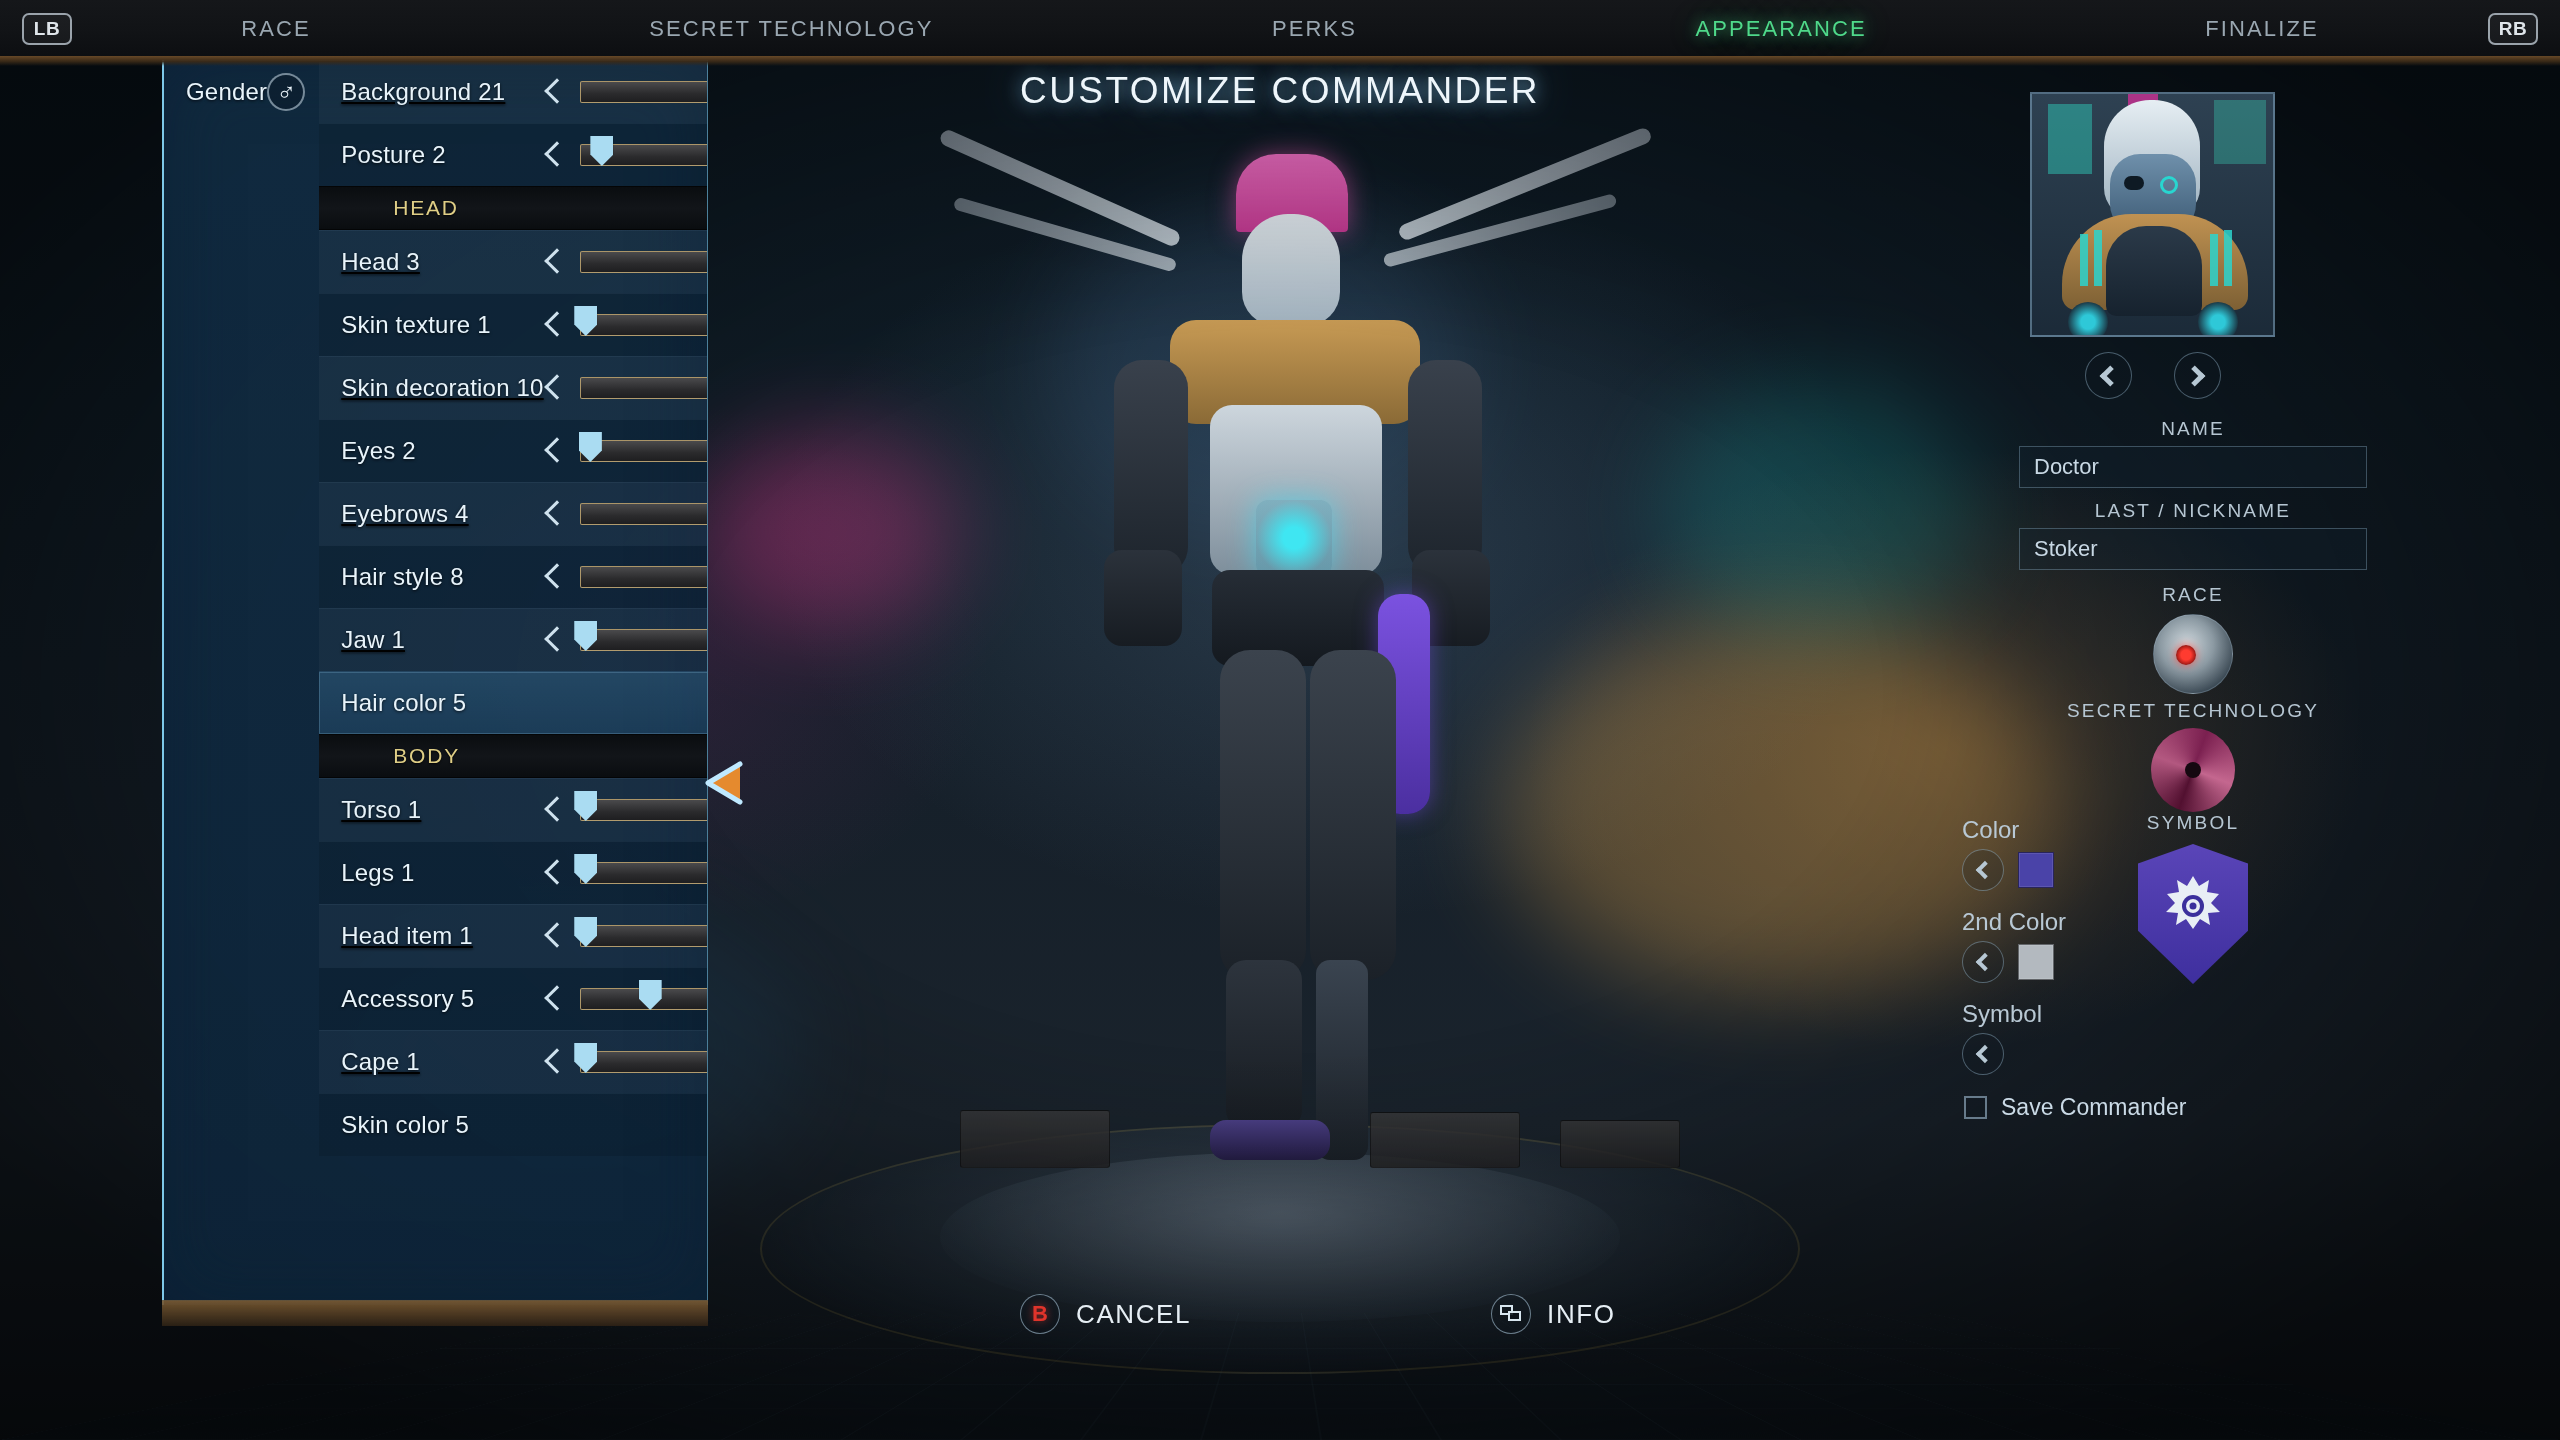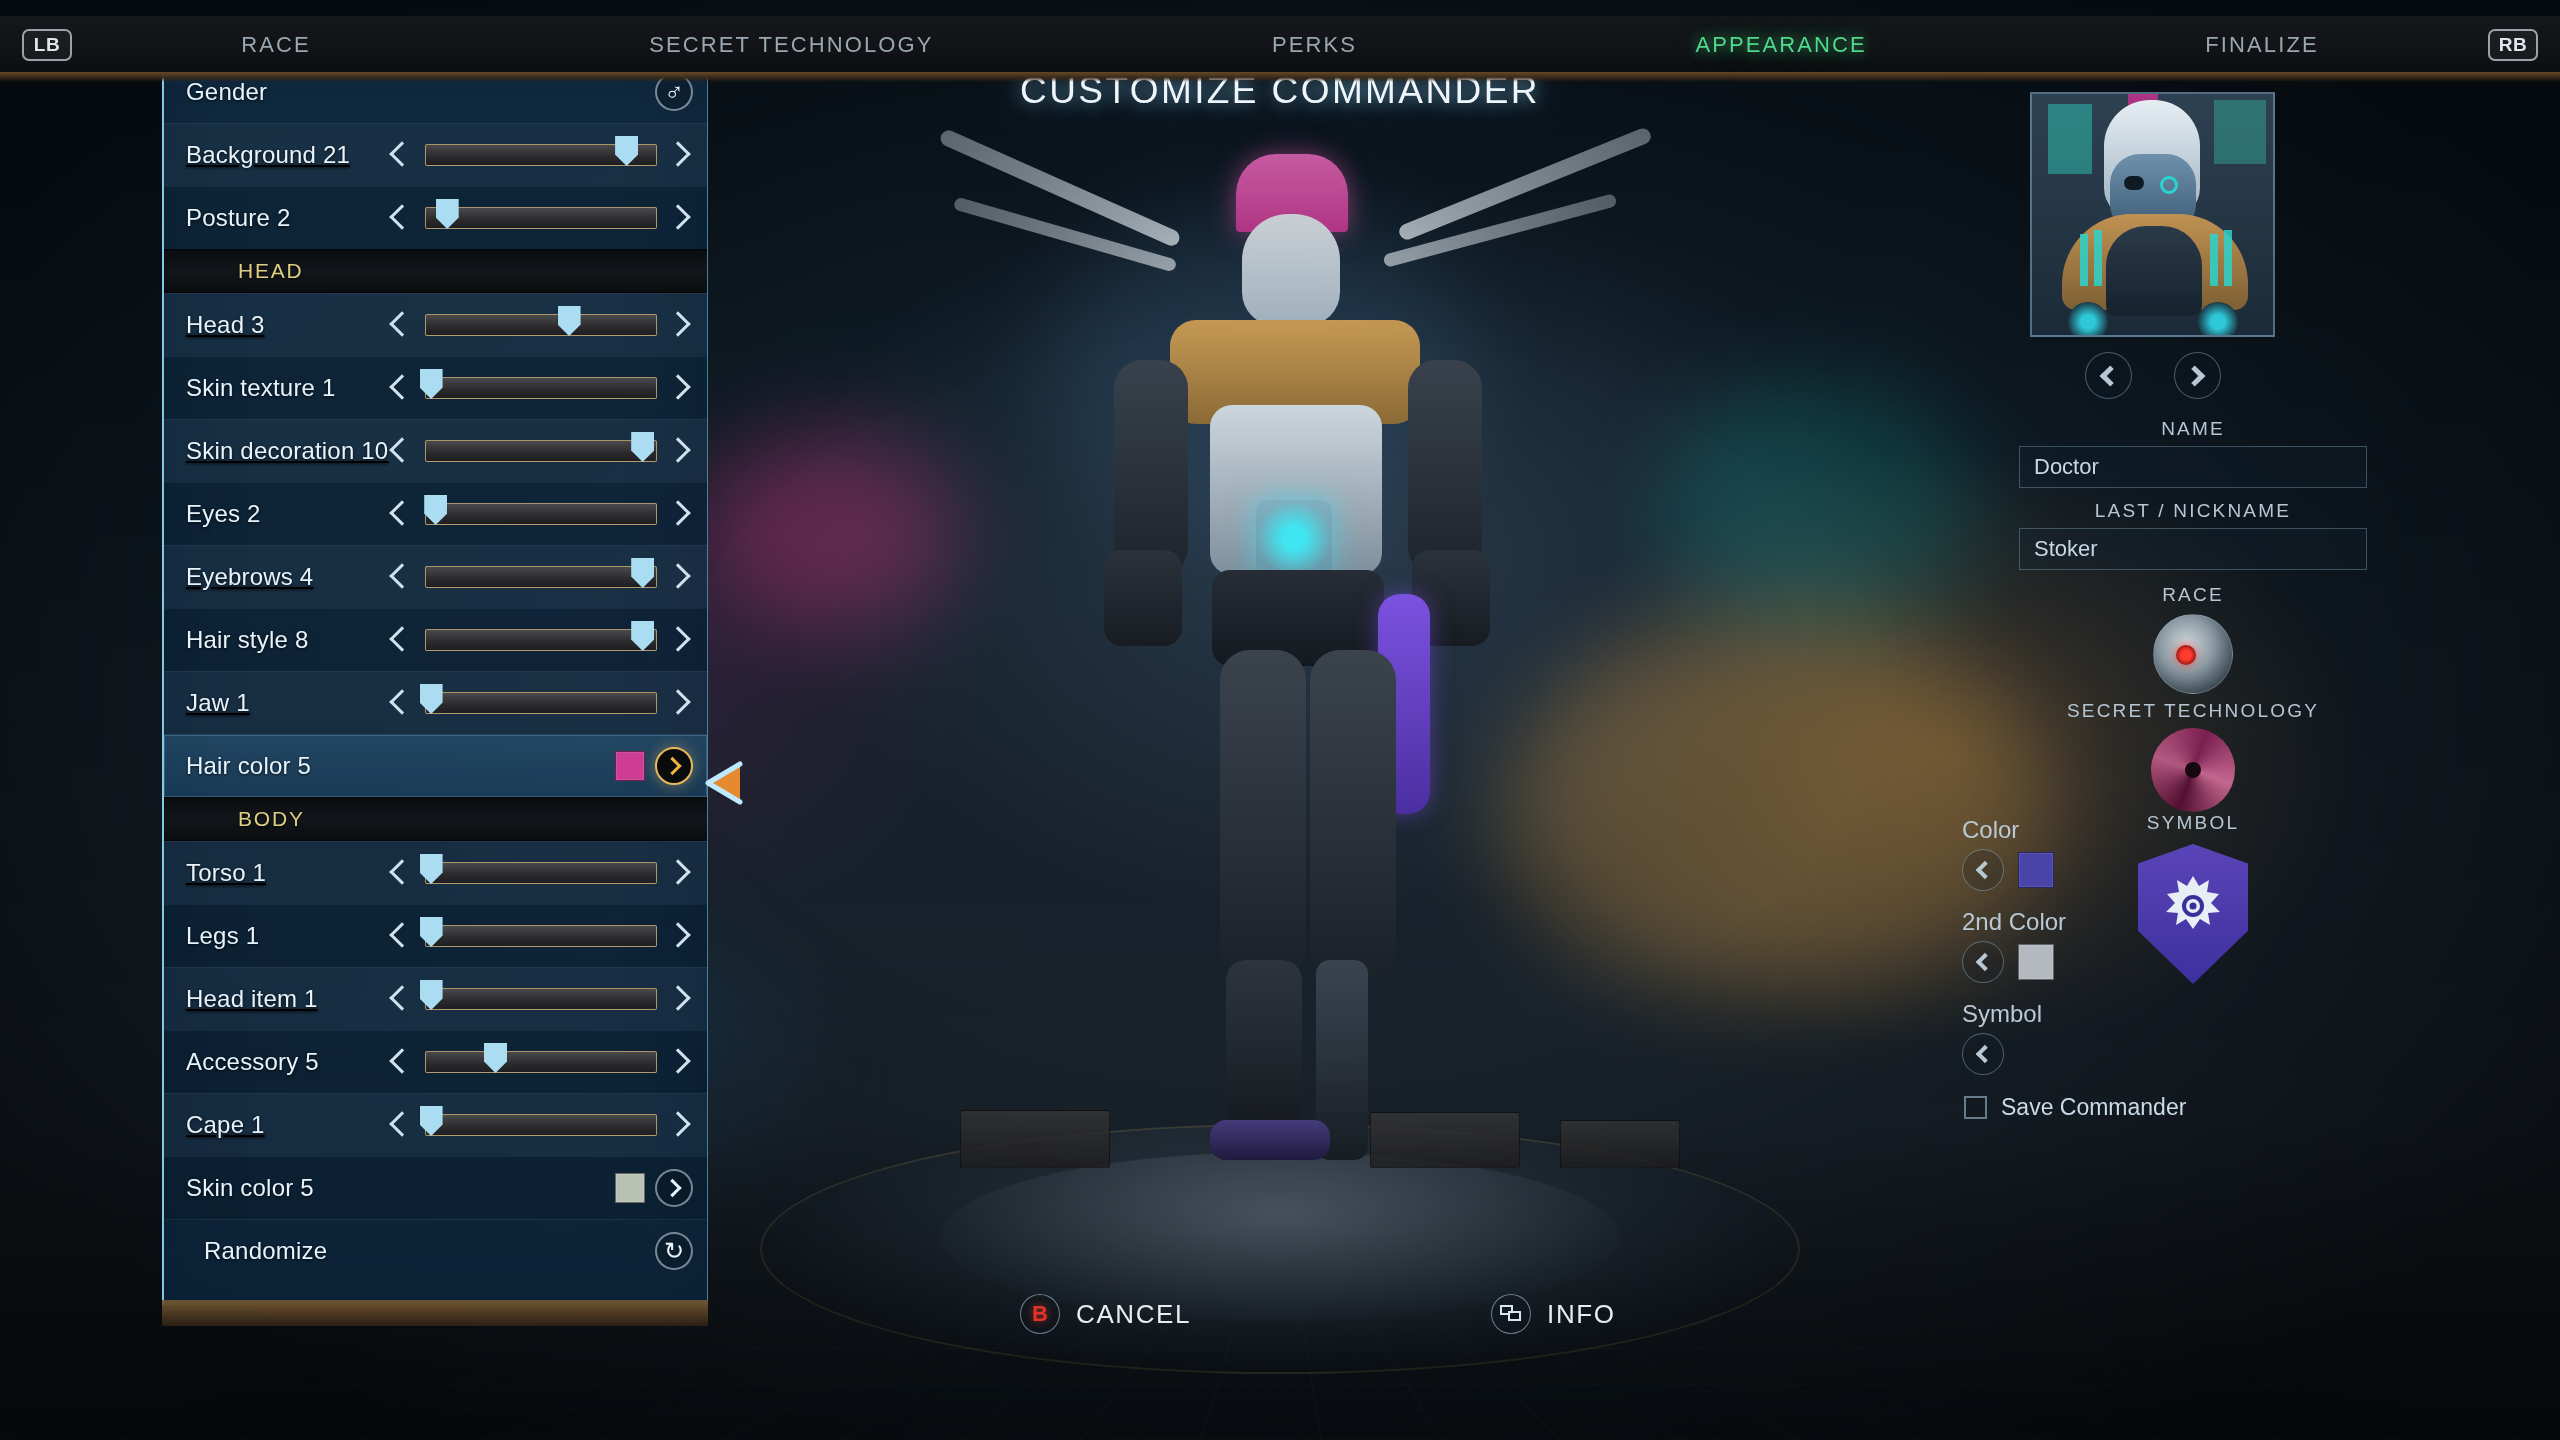--- a/index.html
+++ b/index.html
@@ -55,21 +55,21 @@
     background: radial-gradient(ellipse at 50% 35%, rgba(150,165,180,0.34), rgba(60,80,95,0.12) 70%, rgba(0,0,0,0) 80%);
   }
   
   .crate { position: absolute; background: linear-gradient(180deg,#3a3a3c,#232325); border:1px solid rgba(0,0,0,.5); border-radius:3px; opacity:.85;}
   
   #char { position: absolute; left: 1060px; top: 170px; width: 470px; height: 1180px; }
   .seg { position: absolute; border-radius: 8px; }
 
   
   #topbar {
-    position: absolute; left: 0; top: 16px; width: 2560px; height: 58px;
+    position: absolute; left: 0; top: 0; width: 2560px; height: 58px;
     background: linear-gradient(180deg, #15171a 0%, #111316 55%, #0c0e11 100%);
     display: flex; align-items: center;
     z-index: 40;
   }
   #topbar::after {
     content: ""; position: absolute; left: 0; right: 0; bottom: -8px; height: 10px;
     background: linear-gradient(180deg,#6b4b28,#3a2a18 55%, rgba(20,14,8,0));
     opacity: .95;
   }
   .bumper {
@@ -96,21 +96,21 @@
   }
 
   
   #left-panel {
     position: absolute; left: 162px; top: 60px; width: 546px; height: 1245px;
     z-index: 35;
     background: linear-gradient(180deg, rgba(18,45,68,0.90), rgba(14,38,60,0.90));
     border-left: 2px solid #7ec8e8;
     border-right: 1px solid rgba(126,200,232,0.55);
     box-shadow: inset 0 0 70px rgba(10,30,50,.65);
-    display: flex; flex-direction: column;
+    display: flex; flex-direction: row;
     overflow: hidden;
   }
   #left-panel::before {
     content:""; position:absolute; inset:0; pointer-events:none;
     background:
       linear-gradient(118deg, rgba(255,255,255,0.035) 0 1px, rgba(0,0,0,0) 1px 170px),
       linear-gradient(62deg, rgba(255,255,255,0.03) 0 1px, rgba(0,0,0,0) 1px 210px);
   }
   .row {
     position: relative; height: 63px; flex: none;

